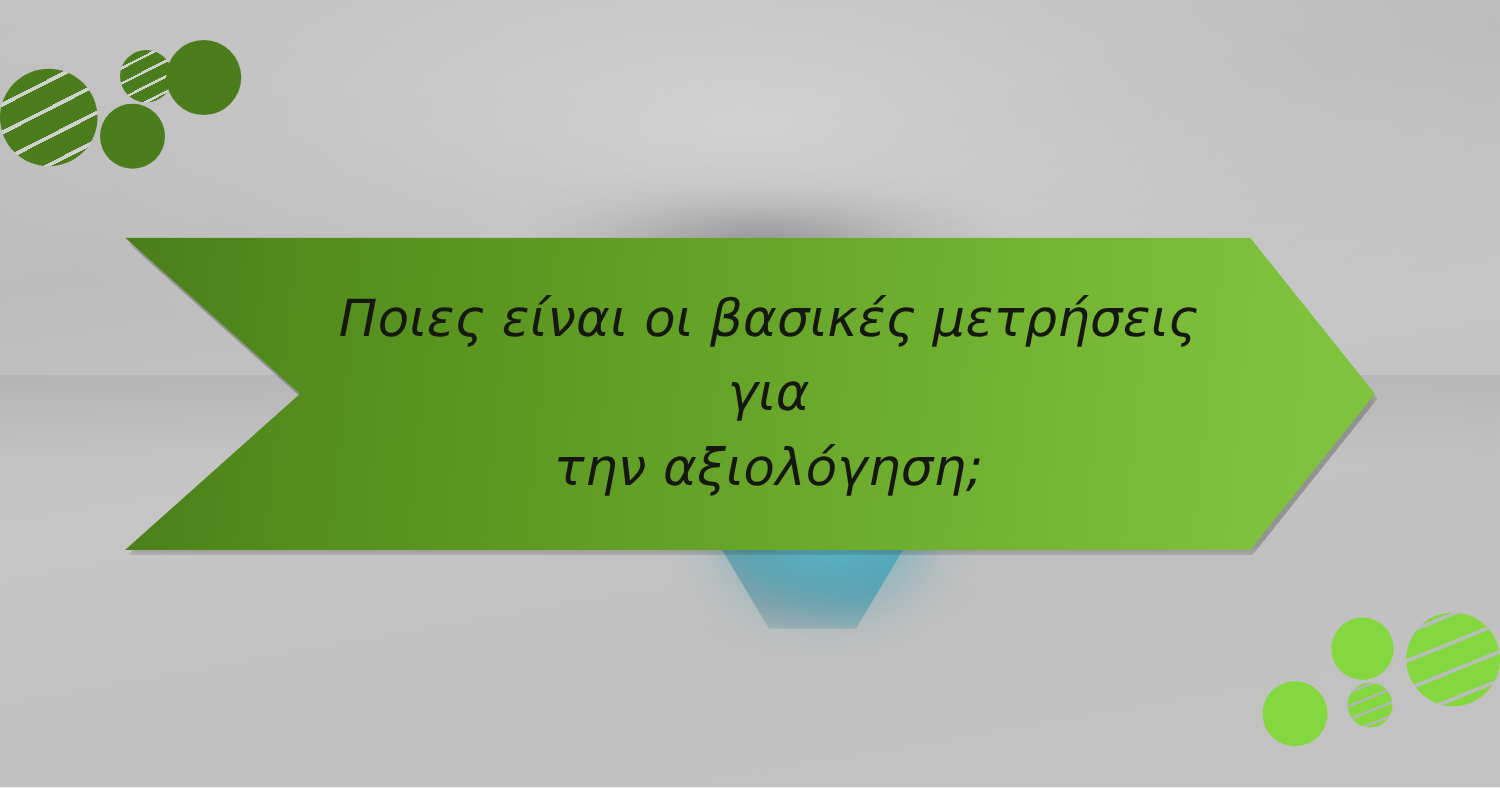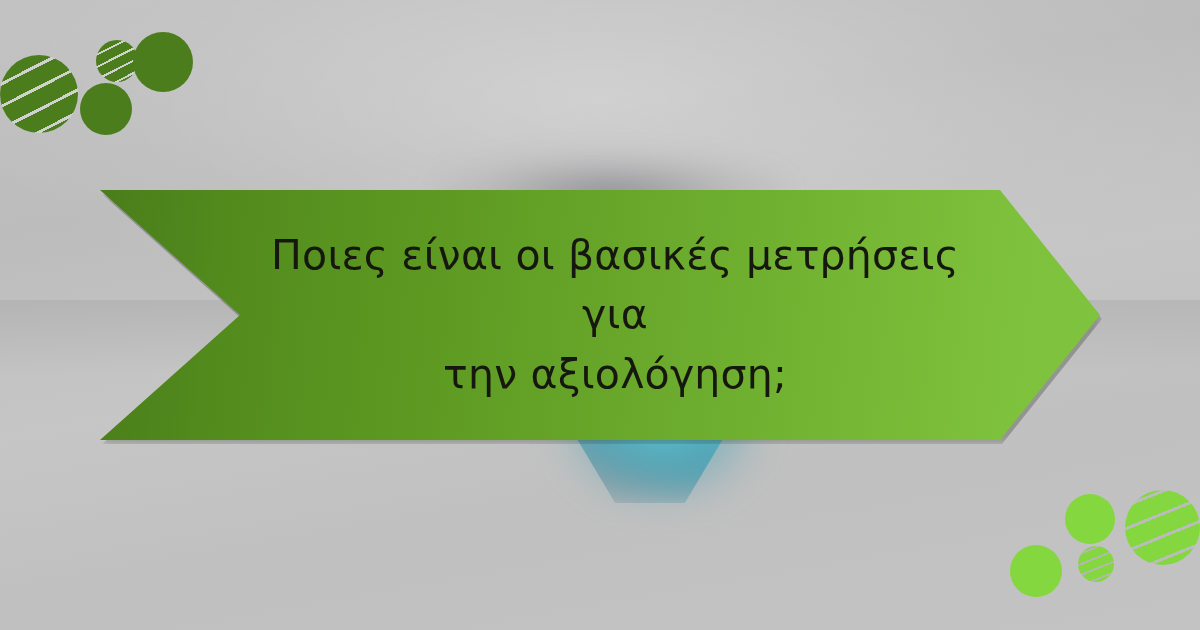--- a/index.html
+++ b/index.html
@@ -106,20 +106,21 @@
     width: 760px;
     margin-left: 30px;
     text-align: center;
     color: #16180f;
     font-family: "DejaVu Sans", sans-serif;
     font-size: 41px;
     font-weight: 400;
     line-height: 1.44;
     letter-spacing: 0.2px;
     white-space: pre-line;
+    font-style: italic;
   }
 
   
   .circle {
     position: absolute;
     border-radius: 50%;
   }
   .dark-green { background: #4b7d1c; }
   .light-green { background: #85d73f; }
 

